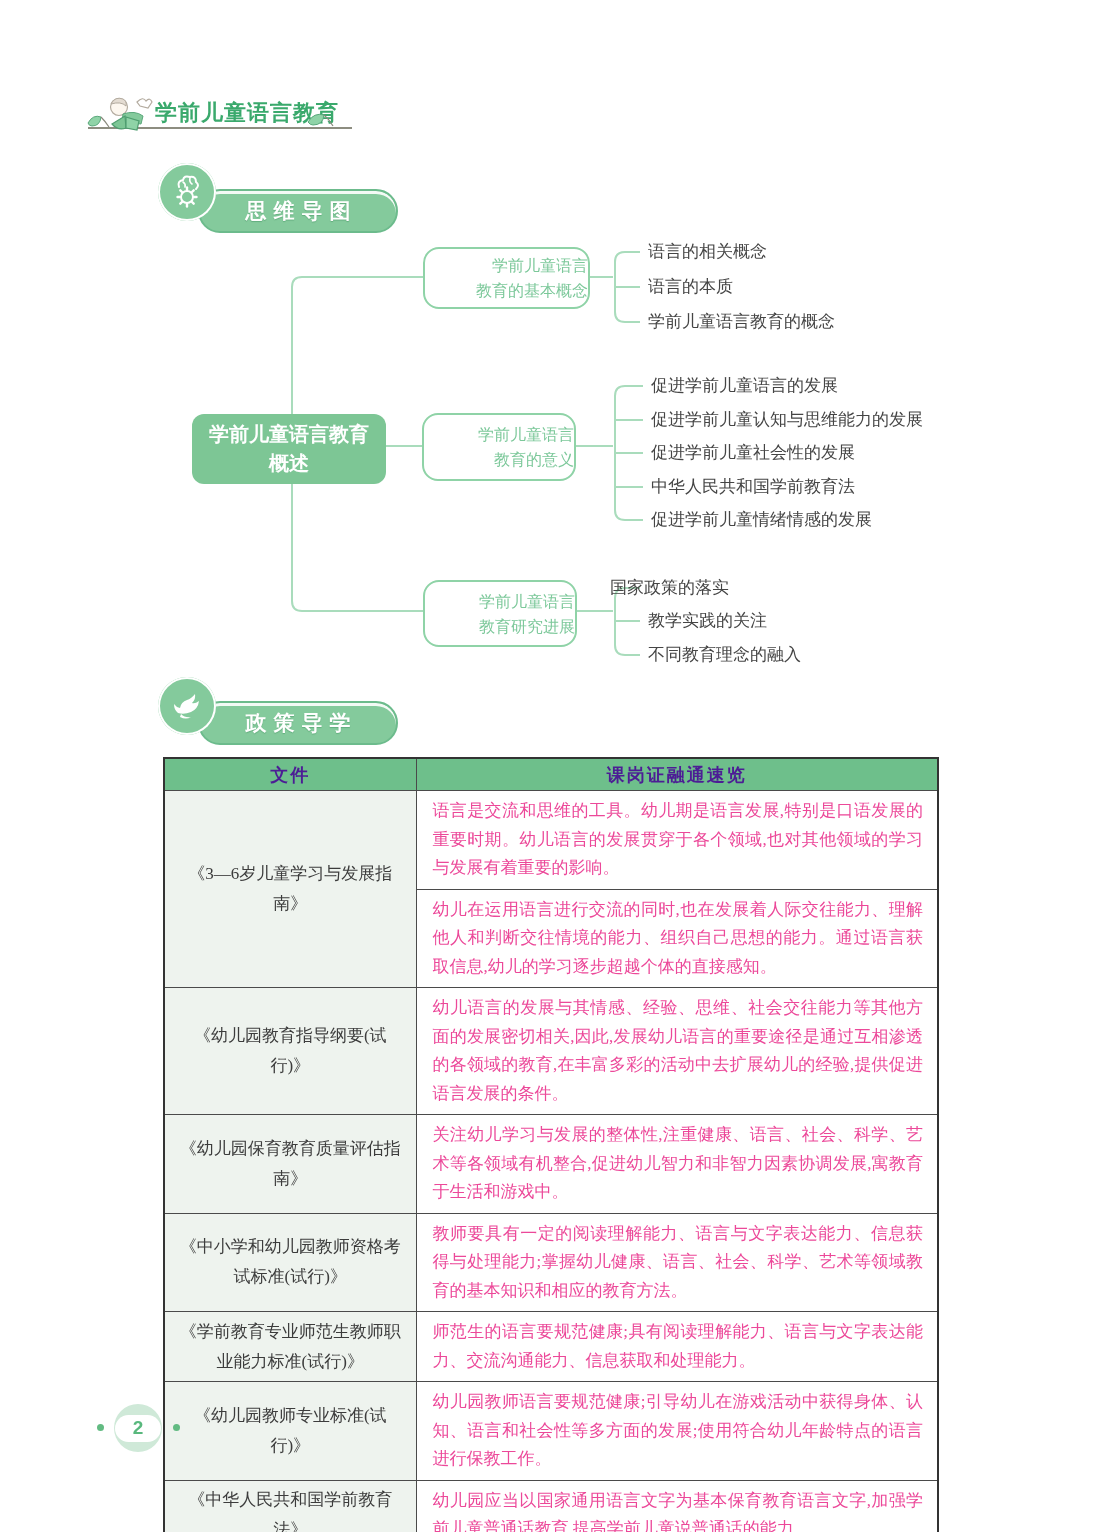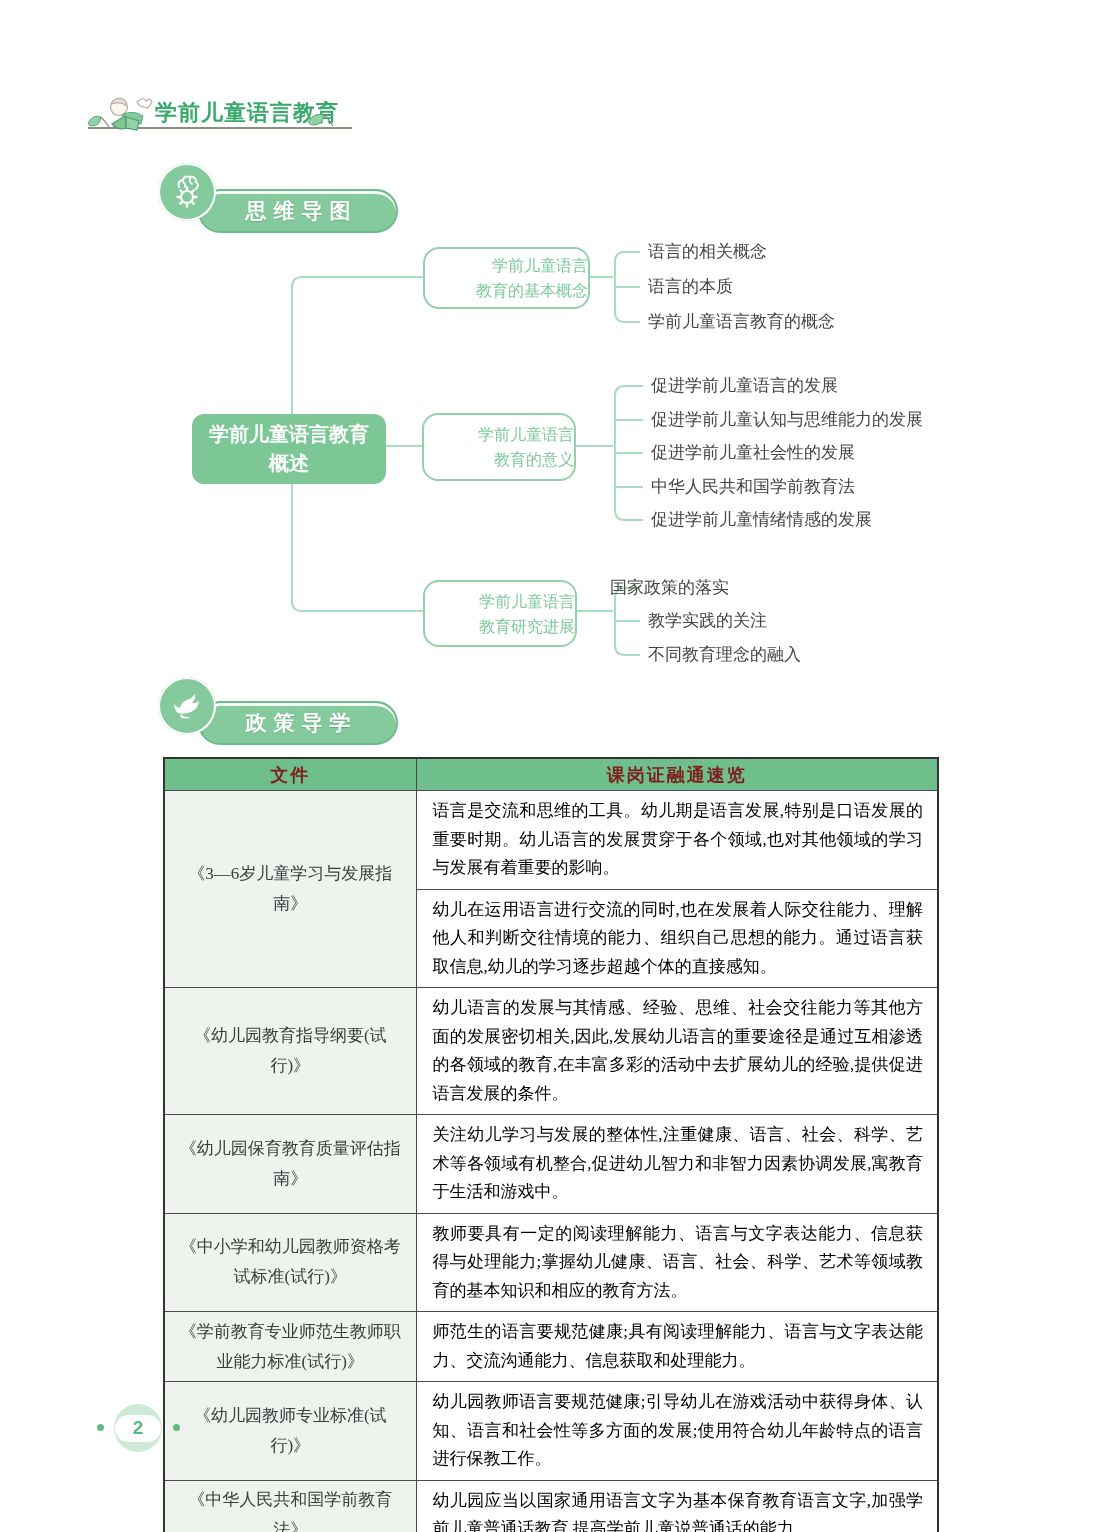--- a/index.html
+++ b/index.html
@@ -29,25 +29,25 @@
      font-size:16px;text-align:right;display:flex;flex-direction:column;justify-content:center;
      line-height:25px;z-index:2;}
   .mm-leaf{color:#454545;font-size:17px;line-height:22px;white-space:nowrap;z-index:2;}
   svg.mm-lines{left:0;top:0;z-index:1;pointer-events:none;}
 
   
   .policy-table{left:163px;top:757px;width:774px;border-collapse:collapse;table-layout:fixed;
      font-family:"Liberation Serif",serif;}
   .policy-table th,.policy-table td{border:1px solid #4a4a4a;}
   .policy-table{border:2px solid #333;}
-  .policy-table th{background:#6ebf8b;color:#7f1d1d;font-size:18px;font-weight:bold;height:29px;
+  .policy-table th{background:#6ebf8b;color:#4c1d95;font-size:18px;font-weight:bold;height:29px;
      letter-spacing:2px;}
   .doc-cell{background:#eef3ee;text-align:center;vertical-align:middle;font-size:17px;
      color:#3c3c3c;line-height:30px;padding:0 14px;margin-left:48px;}
-  .txt-cell{background:#ffffff;font-size:17px;color:#000000;line-height:28.5px;
+  .txt-cell{background:#ffffff;font-size:17px;color:#ec4899;line-height:28.5px;
      padding:6px 14px 6px 16px;vertical-align:middle;text-align:justify;}
 
   
   .pageno-outer{left:114px;top:1404px;width:48px;height:48px;border-radius:50%;background:#cfe9d8;
      display:flex;align-items:center;justify-content:center;}
   .pageno-inner{width:46px;height:27px;background:#ffffff;border-radius:14px;
      display:flex;align-items:center;justify-content:center;
      font-size:19px;font-weight:bold;color:#58b87d;}
   .dot{width:7px;height:7px;border-radius:50%;background:#62bb82;}
 </style>

